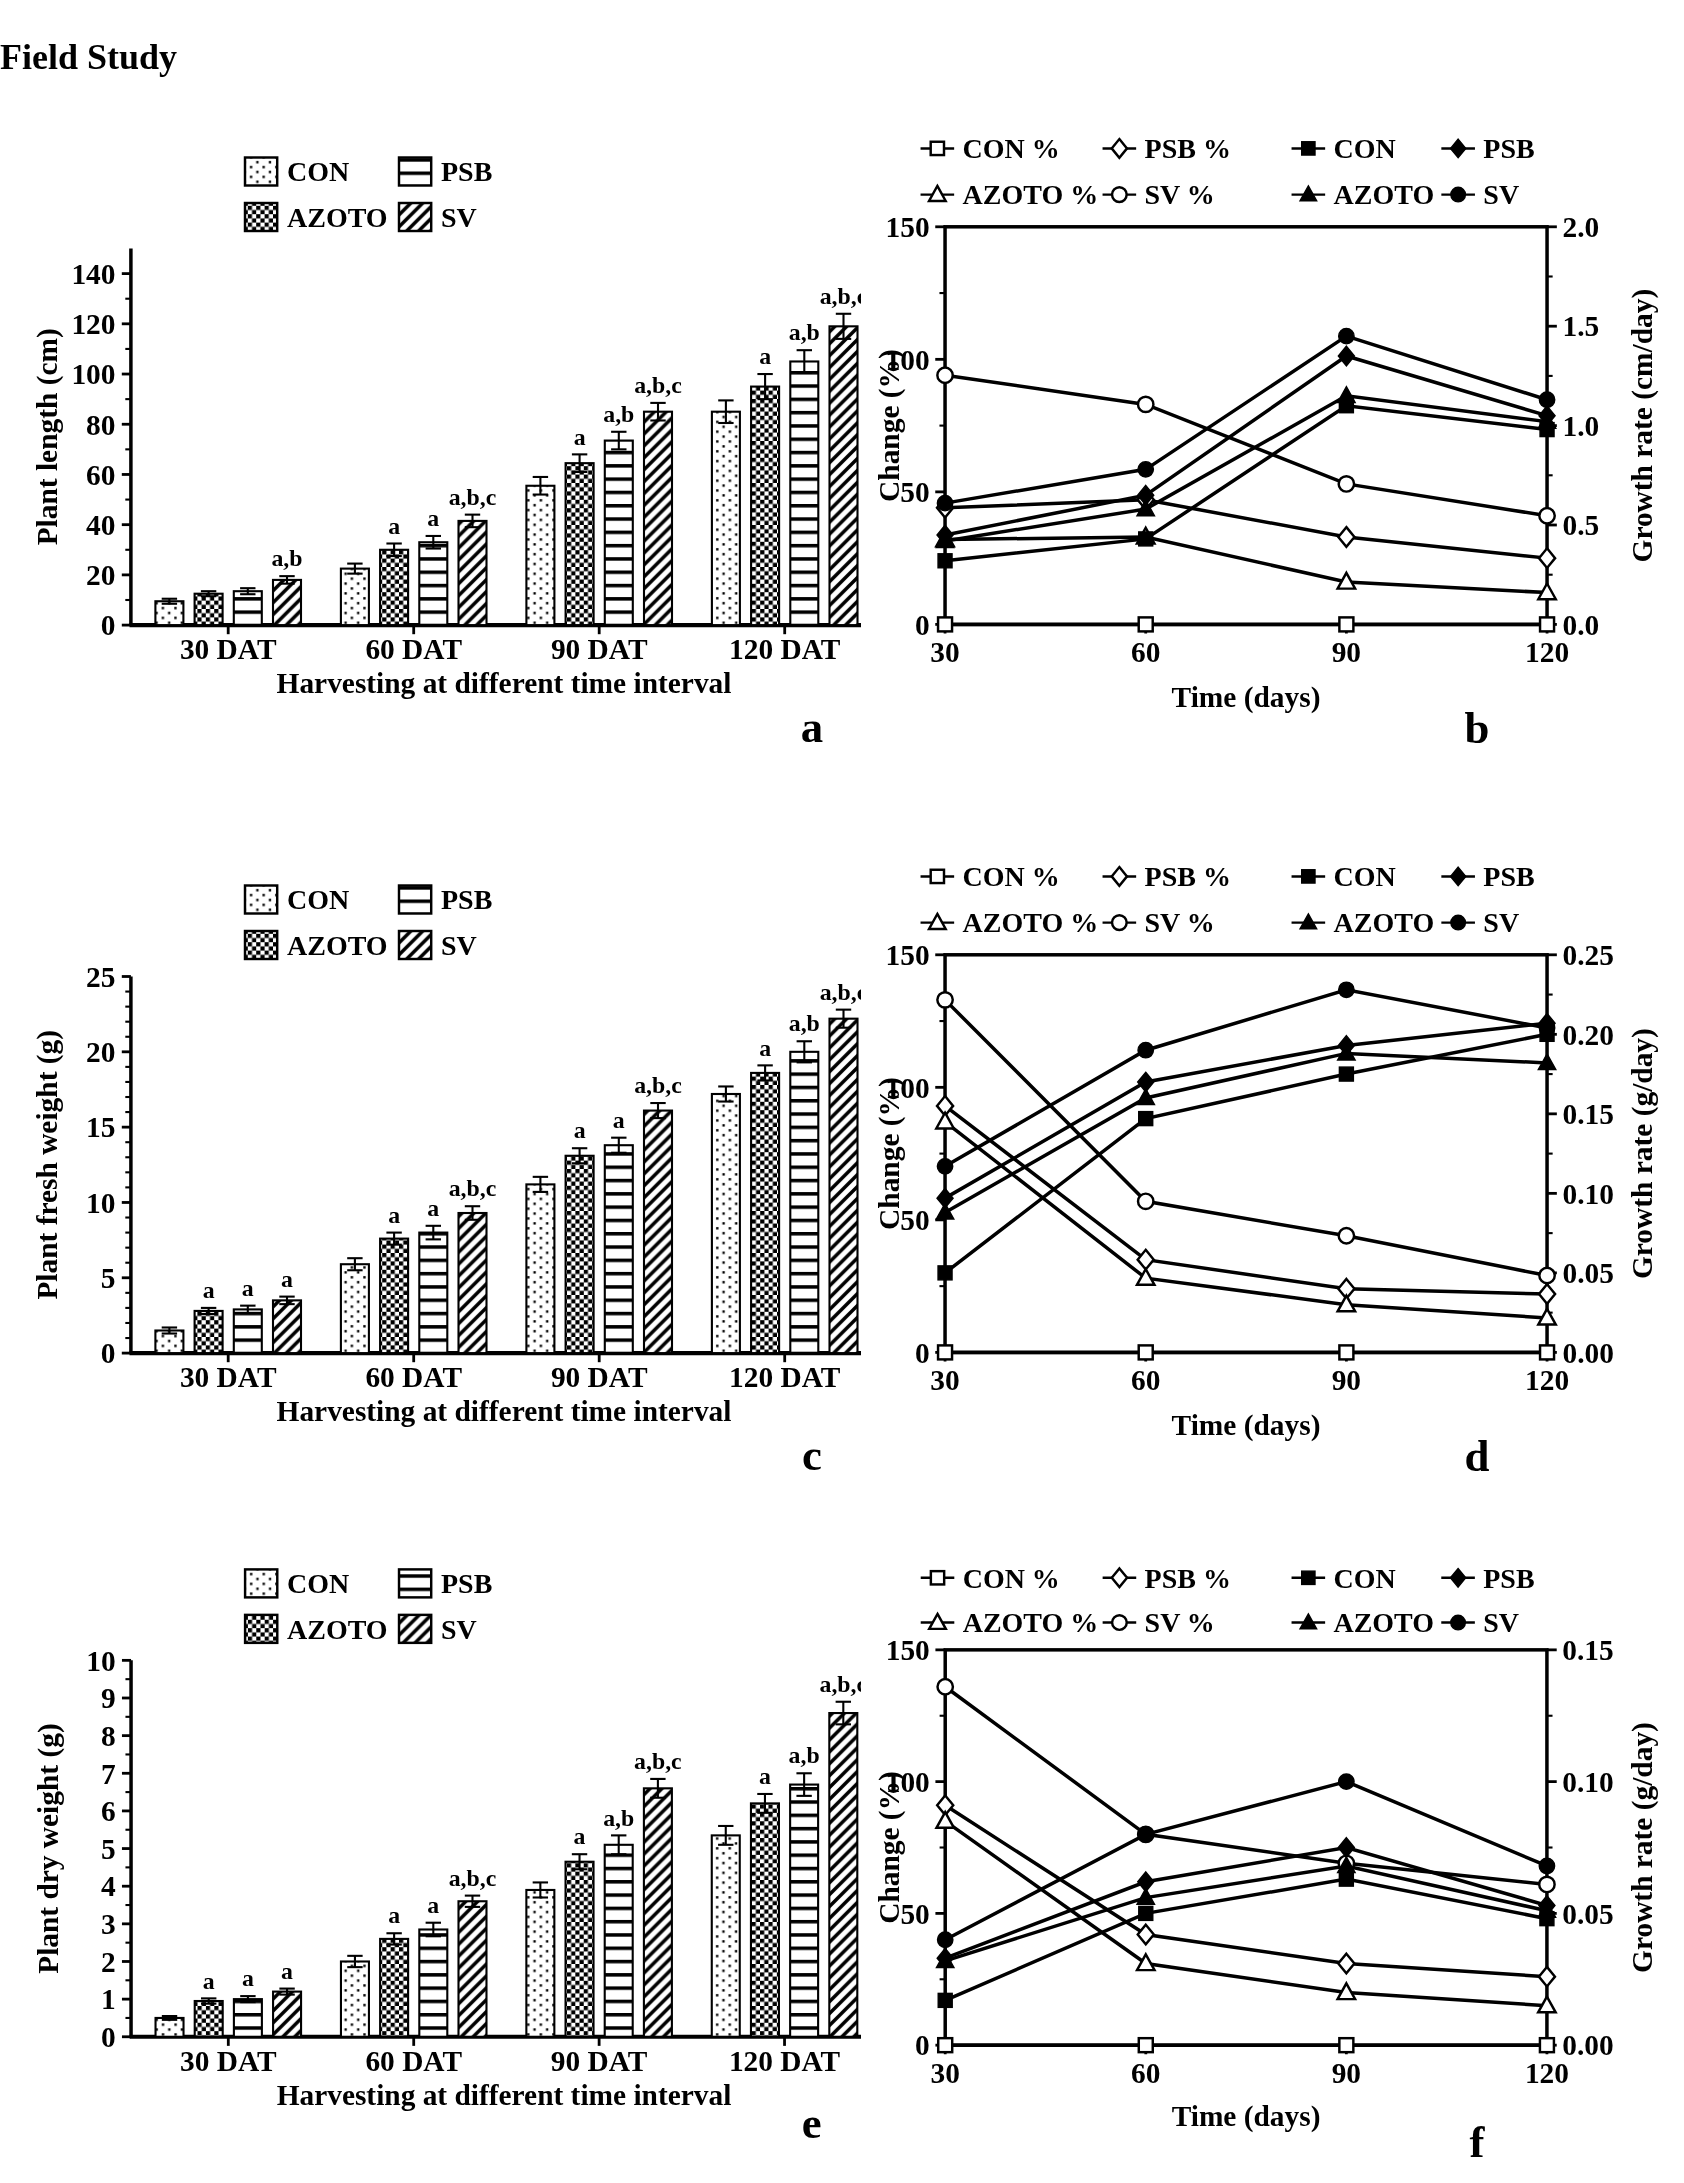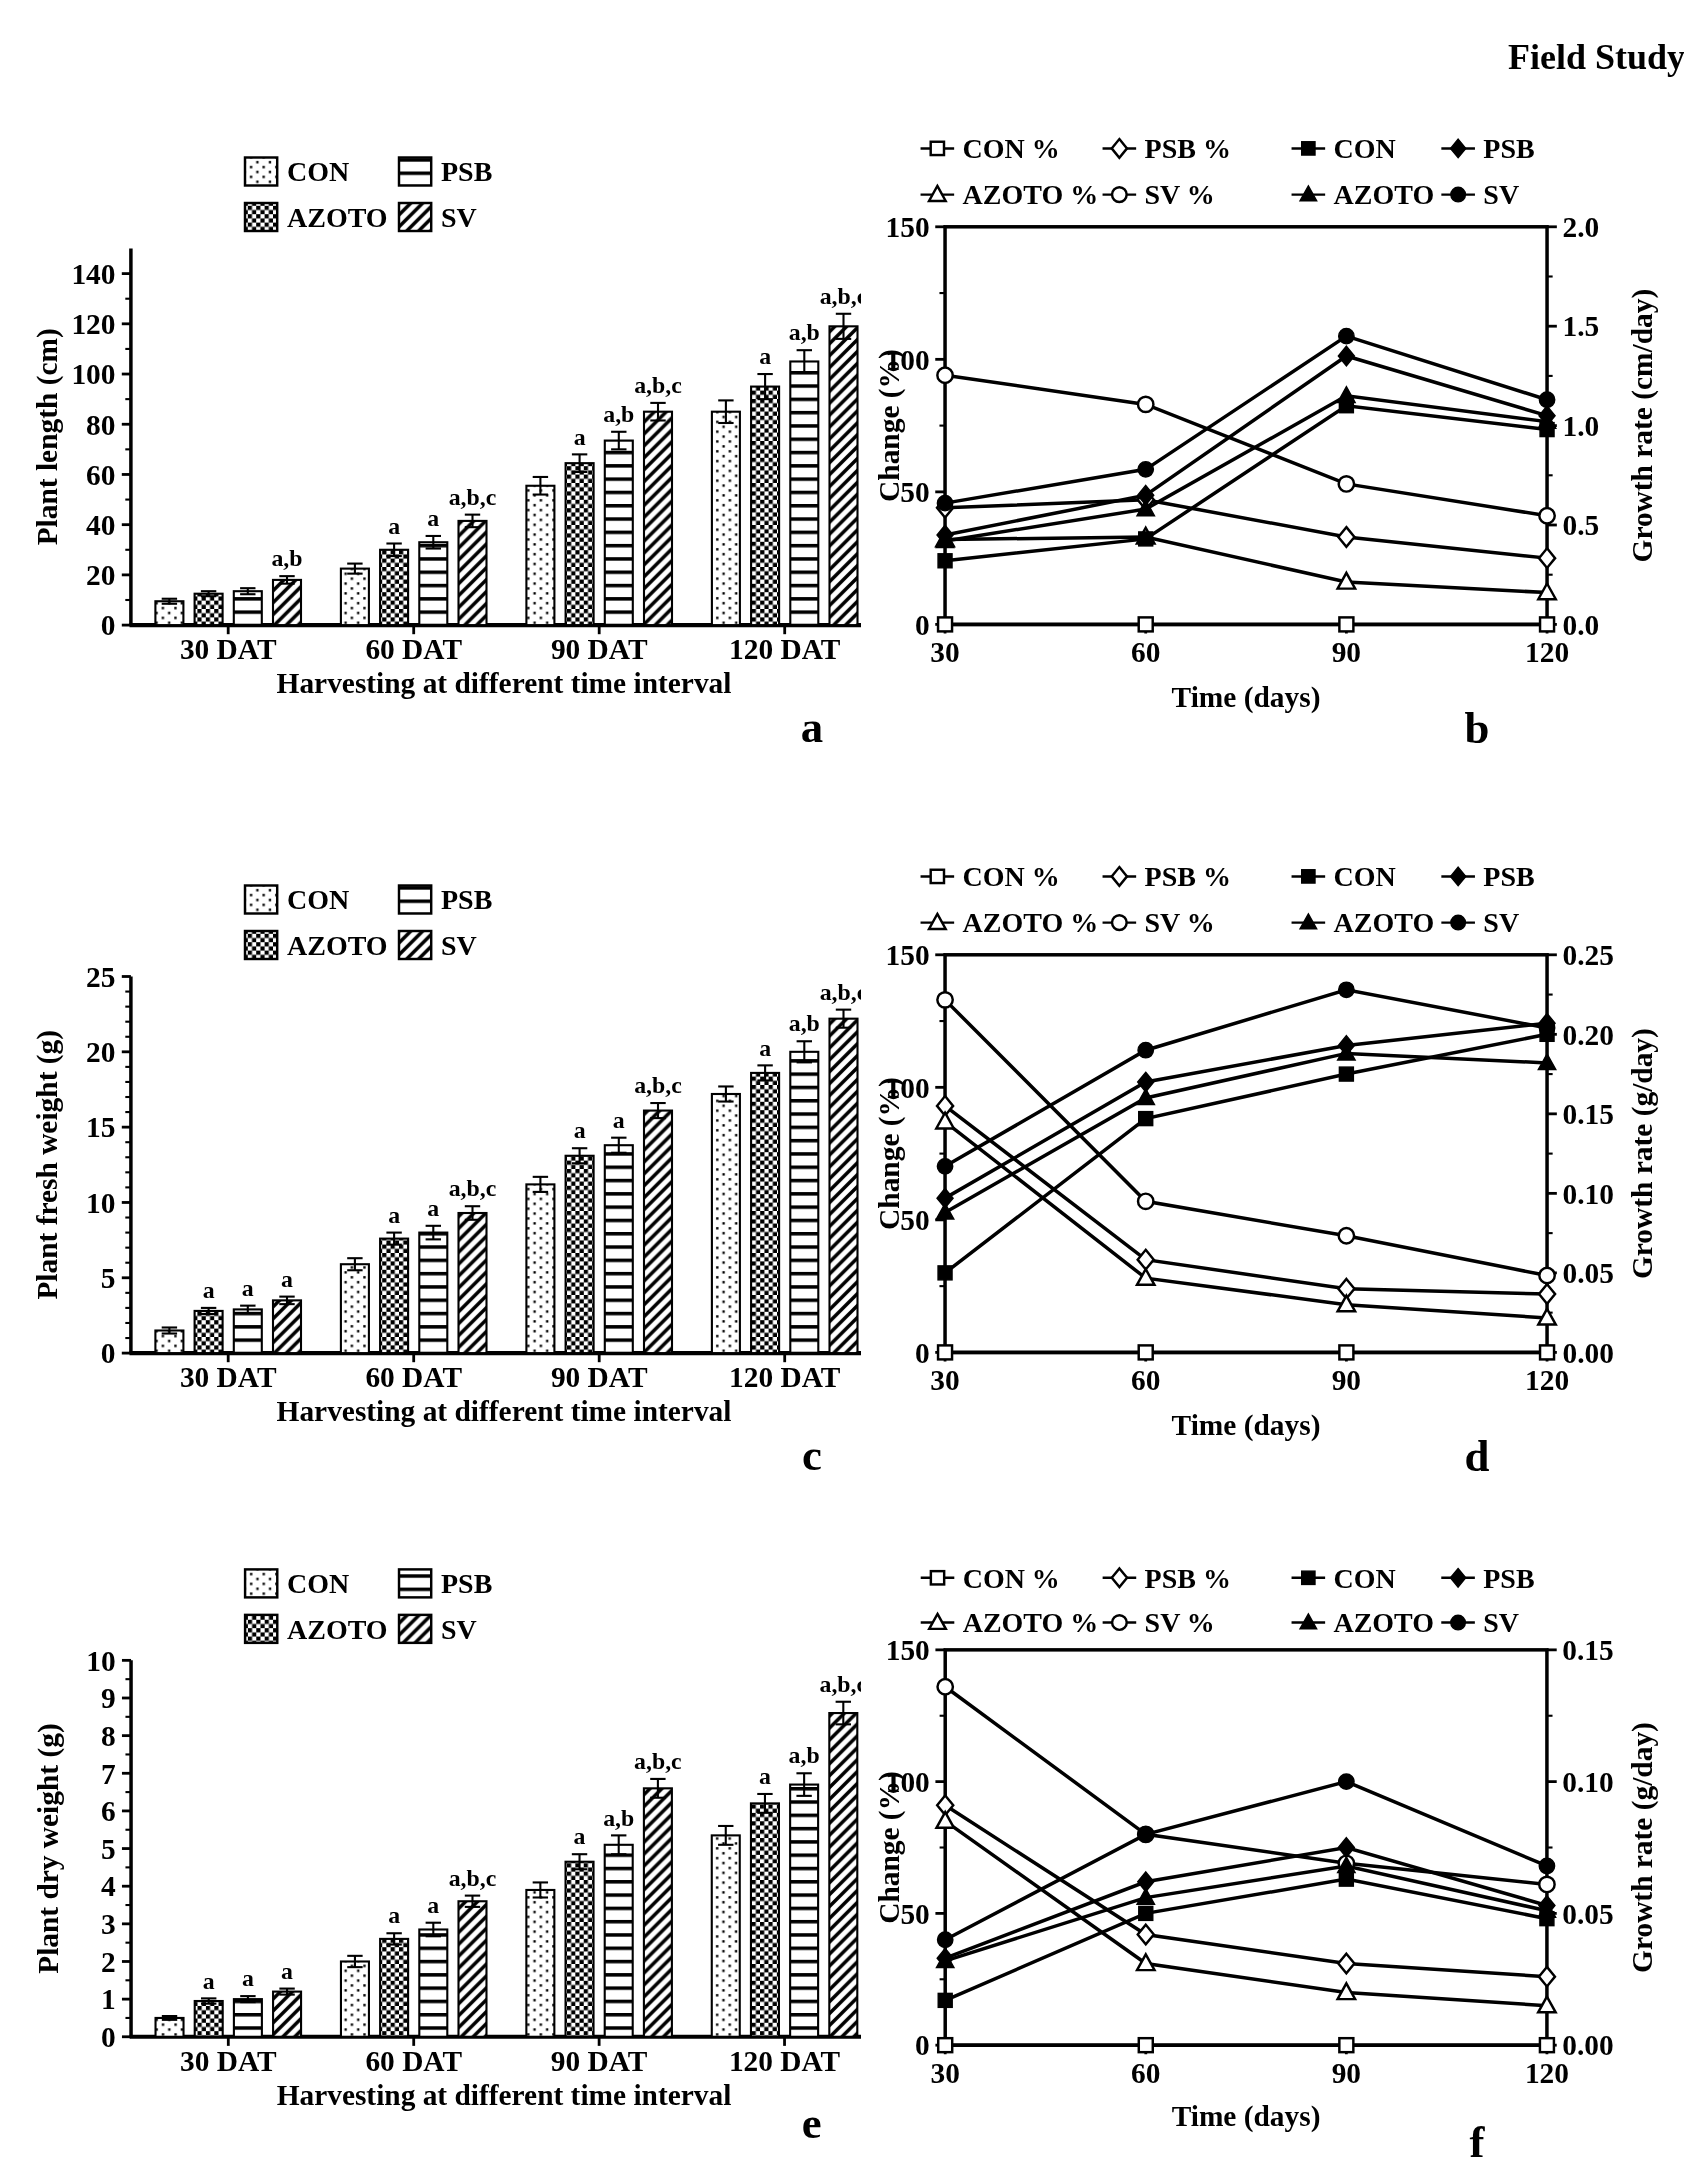--- a/index.html
+++ b/index.html
@@ -1,17 +1,17 @@
 <!DOCTYPE html>
 <html style="font-size:11.2px"><head>
 <meta charset="utf-8">
 <style>
   html,body{margin:0;padding:0;background:#ffffff;}
   body{width:1685px;height:2183px;position:relative;font-family:"Liberation Serif","DejaVu Serif",serif;}
-  .fig-title{position:absolute;left:0;top:36px;width:1685px;text-align:right;font-size:36px;font-weight:bold;color:#000;}
+  .fig-title{position:absolute;left:0;top:36px;width:1685px;text-align:left;font-size:36px;font-weight:bold;color:#000;}
   .cell{position:absolute;}
   svg text{font-family:"Liberation Serif","DejaVu Serif",serif;font-weight:bold;fill:#000;}
 </style>
 </head>
 <body>
 
 <div class="fig-title">Field Study</div>
 
 <div class="cell" style="left:21px;top:105px;width:840px;height:728px;"><svg width="840" height="728" viewBox="0 0 1200 1040">
       <defs>

